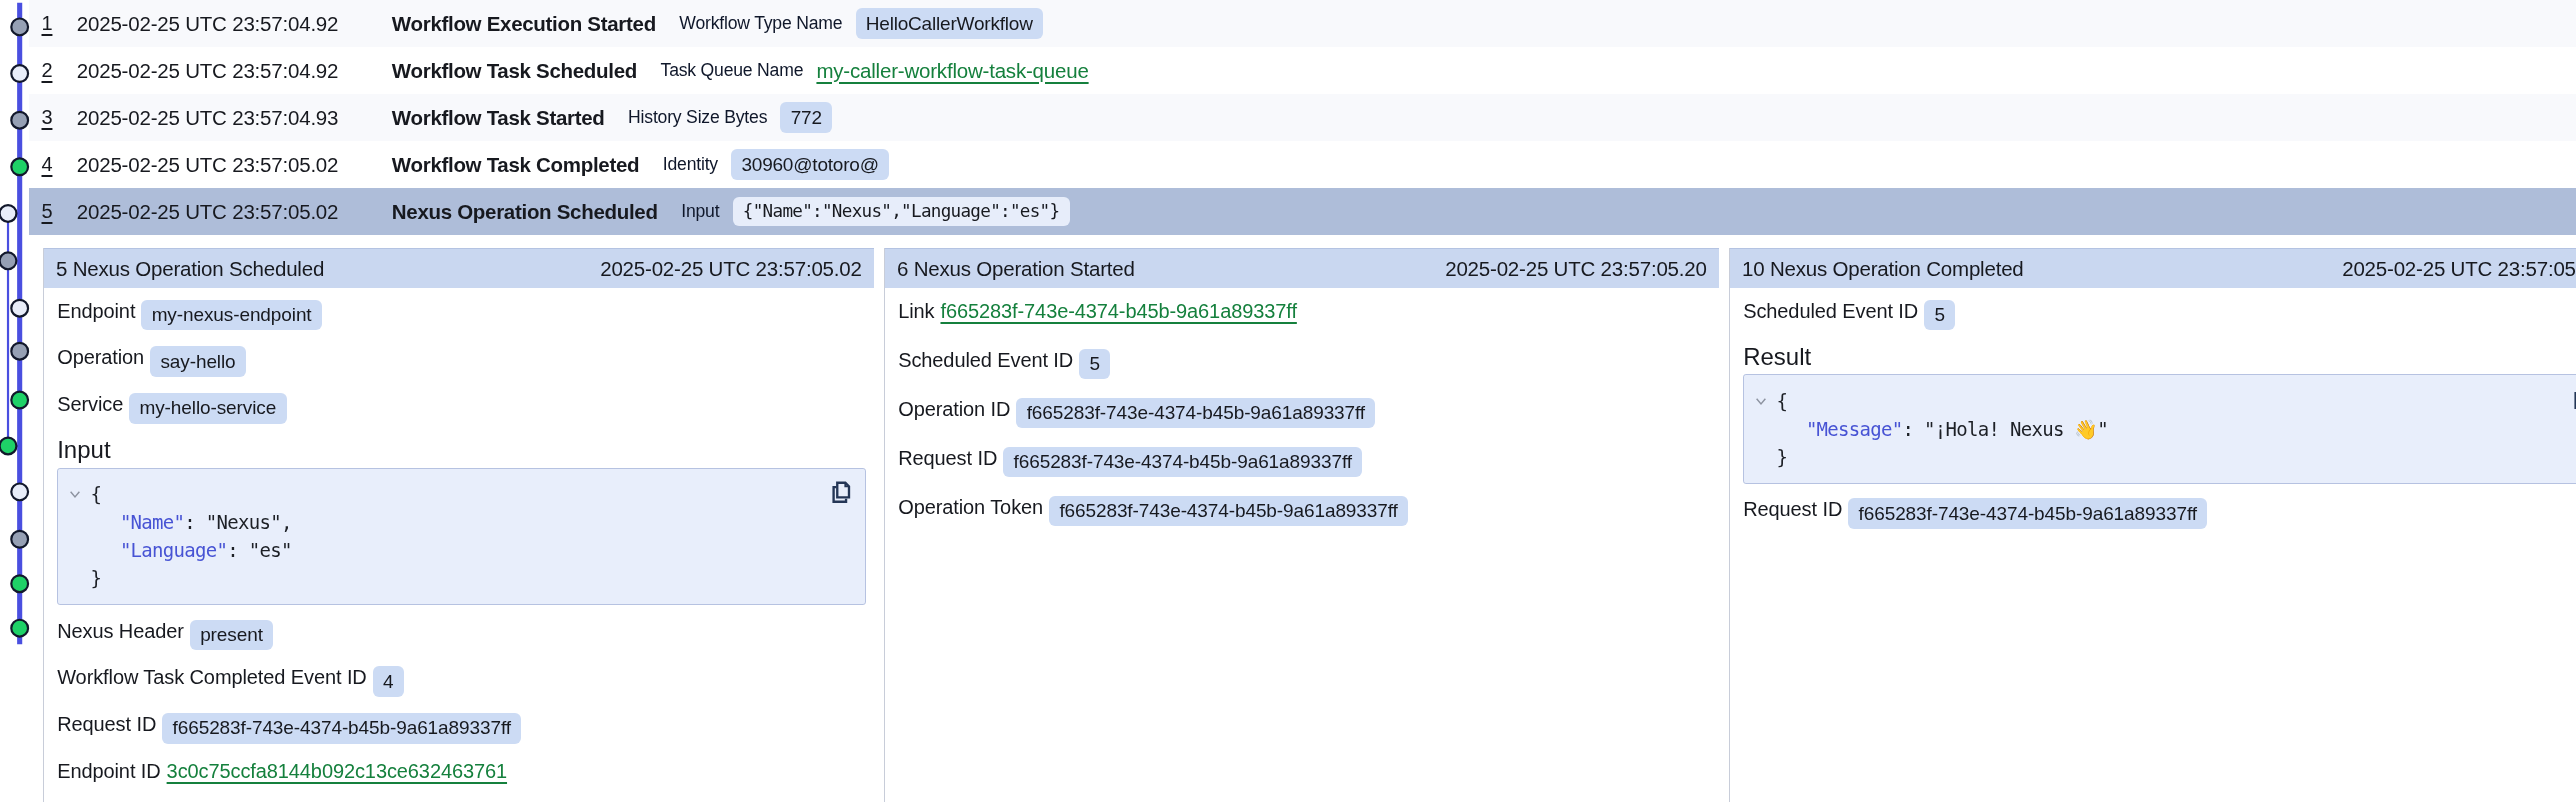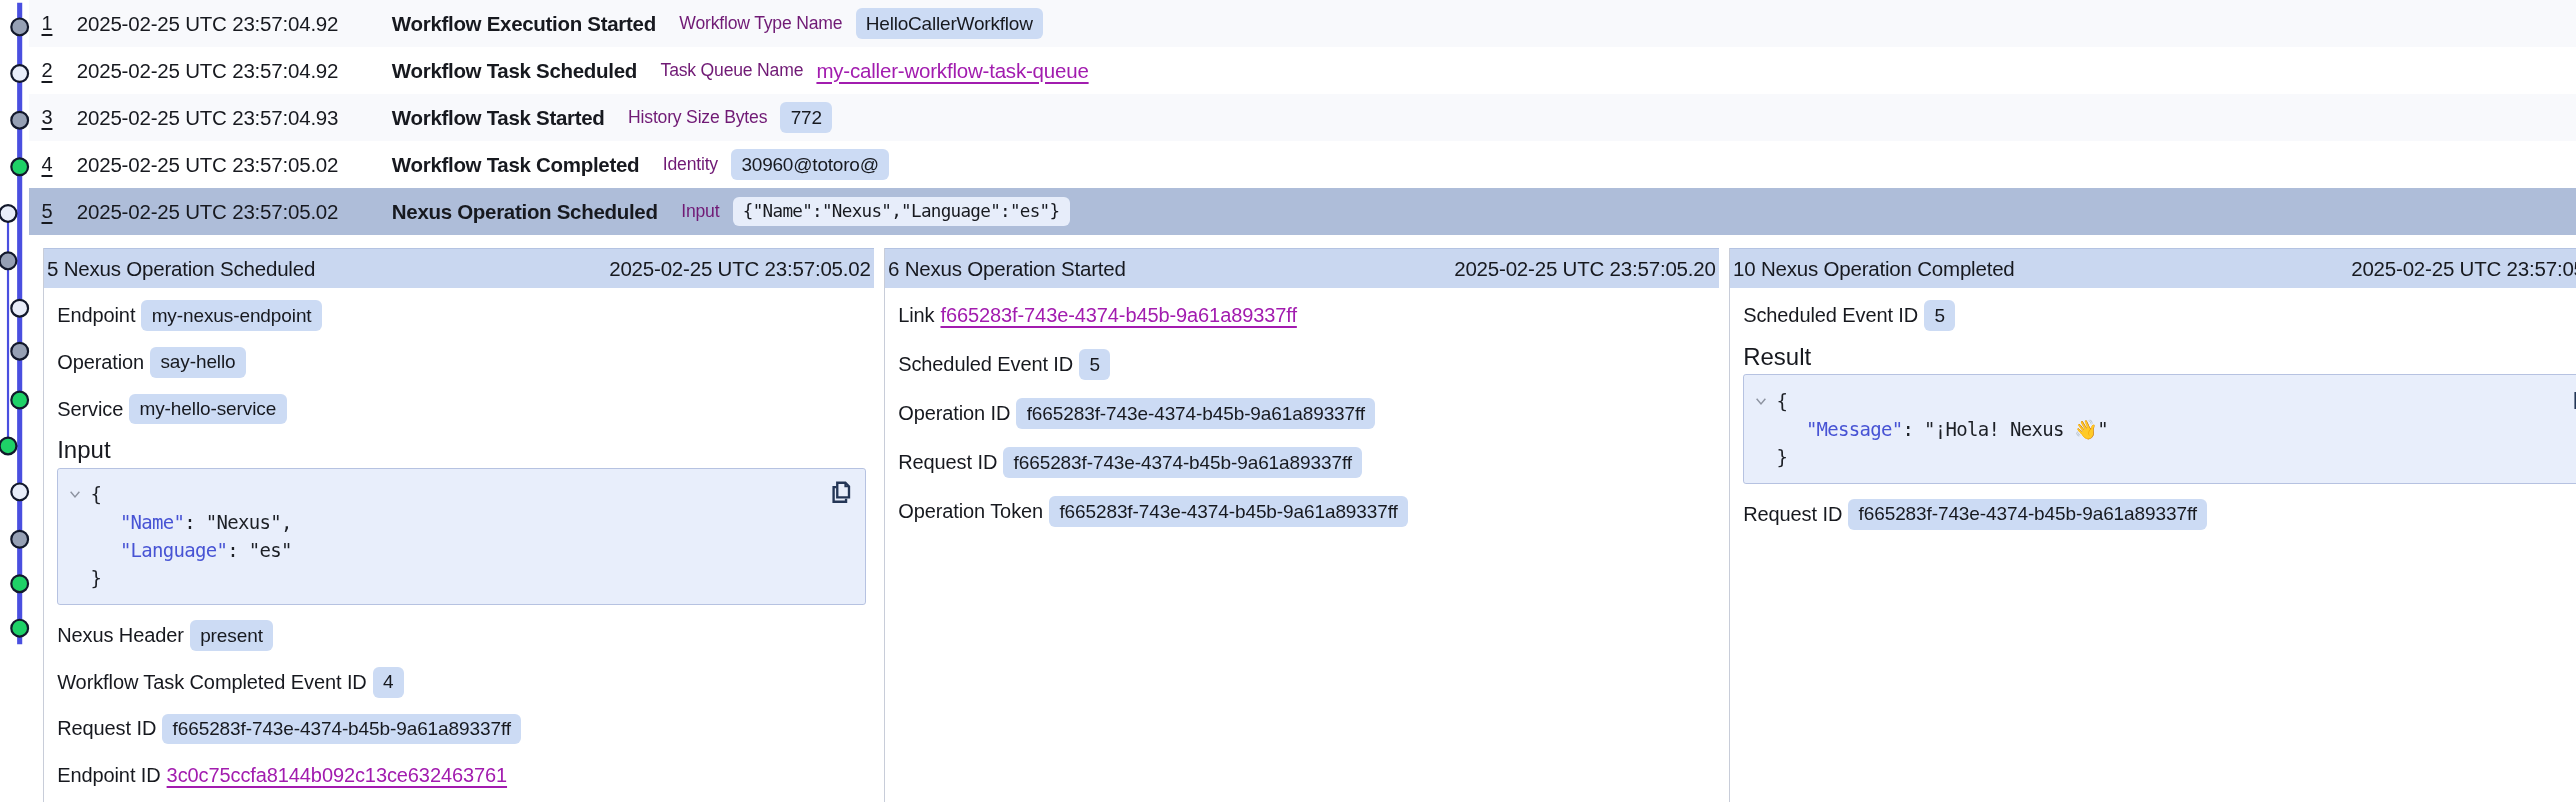--- a/index.html
+++ b/index.html
@@ -13,39 +13,39 @@
   #timeline-svg{position:absolute;left:0;top:0;z-index:3}
 
   
   #event-table{position:absolute;left:29px;top:0;right:0;z-index:1}
   .row{height:47px;display:flex;align-items:center;padding-left:12.5px;font-size:20.5px;letter-spacing:-0.2px;cursor:pointer}
   .row.odd{background:#f8f9fc}
   .row.selected{background:#aebdd9}
   .num{width:25px;font-size:20px;color:#17191f;text-decoration:underline;text-underline-offset:3.7px;text-decoration-thickness:1.5px;font-weight:500;cursor:pointer}
   .time{width:286px;margin-left:10.3px}
   .name{margin-left:29px;font-weight:700;letter-spacing:-0.3px;white-space:nowrap}
-  .alabel{margin-left:23.5px;font-size:17.6px;color:#701a75;white-space:nowrap}
+  .alabel{margin-left:23.5px;font-size:17.6px;color:#0f172a;white-space:nowrap}
   .aval{margin-left:13.2px;white-space:nowrap}
   .badge{background:#ccdbf4;border-radius:6px;padding:4.4px 10.3px;font-size:19px;line-height:1.15;display:inline-block}
   .row.selected .badge{background:#e7edfa}
   .badge.mono{font-family:"DejaVu Sans Mono",monospace;font-size:17.6px;letter-spacing:-0.7px}
-  .linkval{color:#a21caf;text-decoration:underline;text-underline-offset:4.4px;text-decoration-thickness:1.8px;cursor:pointer;white-space:nowrap}
+  .linkval{color:#15803d;text-decoration:underline;text-underline-offset:4.4px;text-decoration-thickness:1.8px;cursor:pointer;white-space:nowrap}
 
   
   #detail-panels{position:absolute;top:248px;left:0;right:0;bottom:0;z-index:2;background:#fff}
   .panel{position:absolute;top:0;bottom:0;border-left:1.5px solid #c8cdd9;box-sizing:border-box;background:#fff}
   .panel.p0{left:43px;width:841px}
   .panel.p1{left:884px;width:845px}
   .panel.p2{left:1729px;width:897px}
   .band{height:40px;background:#c9d7f0;border-top:1.5px solid #b4c3e2;display:flex;align-items:center;justify-content:space-between;
-        padding:0 3px;margin-right:10.3px;font-size:20.5px;letter-spacing:-0.2px;box-sizing:border-box}
+        padding:0 12px;margin-right:10.3px;font-size:20.5px;letter-spacing:-0.2px;box-sizing:border-box}
   .band-title{white-space:nowrap}
   .band-time{white-space:nowrap}
   .pcontent{padding:11.7px 17.6px 0 13.2px}
-  .field{display:flex;align-items:center;min-height:32px;margin-bottom:14.7px;font-size:20px;letter-spacing:-0.1px}
+  .field{display:flex;align-items:flex-start;min-height:32px;margin-bottom:14.7px;font-size:20px;letter-spacing:-0.1px}
   .panel.p1 .field{margin-bottom:17px}
   .field .flabel{white-space:nowrap}
   .field .fval{margin-left:6px}
   .label-row{height:20.5px;display:flex;align-items:center;font-size:24px;margin:0 0 7.3px}
   .codeblock{position:relative;background:#e8eefb;border:1.5px solid #b6c2e1;border-radius:2.9px;
              padding:11.7px 14.7px;margin:0 0 14.7px;font-family:"DejaVu Sans Mono",monospace;
              font-size:19px;color:#1d2026;box-sizing:border-box}
   .codeline{line-height:28px;white-space:pre;letter-spacing:-0.7px}
   .codeline .k{color:#4753d4}
   .chev{position:absolute;left:8.8px;top:17.6px}

